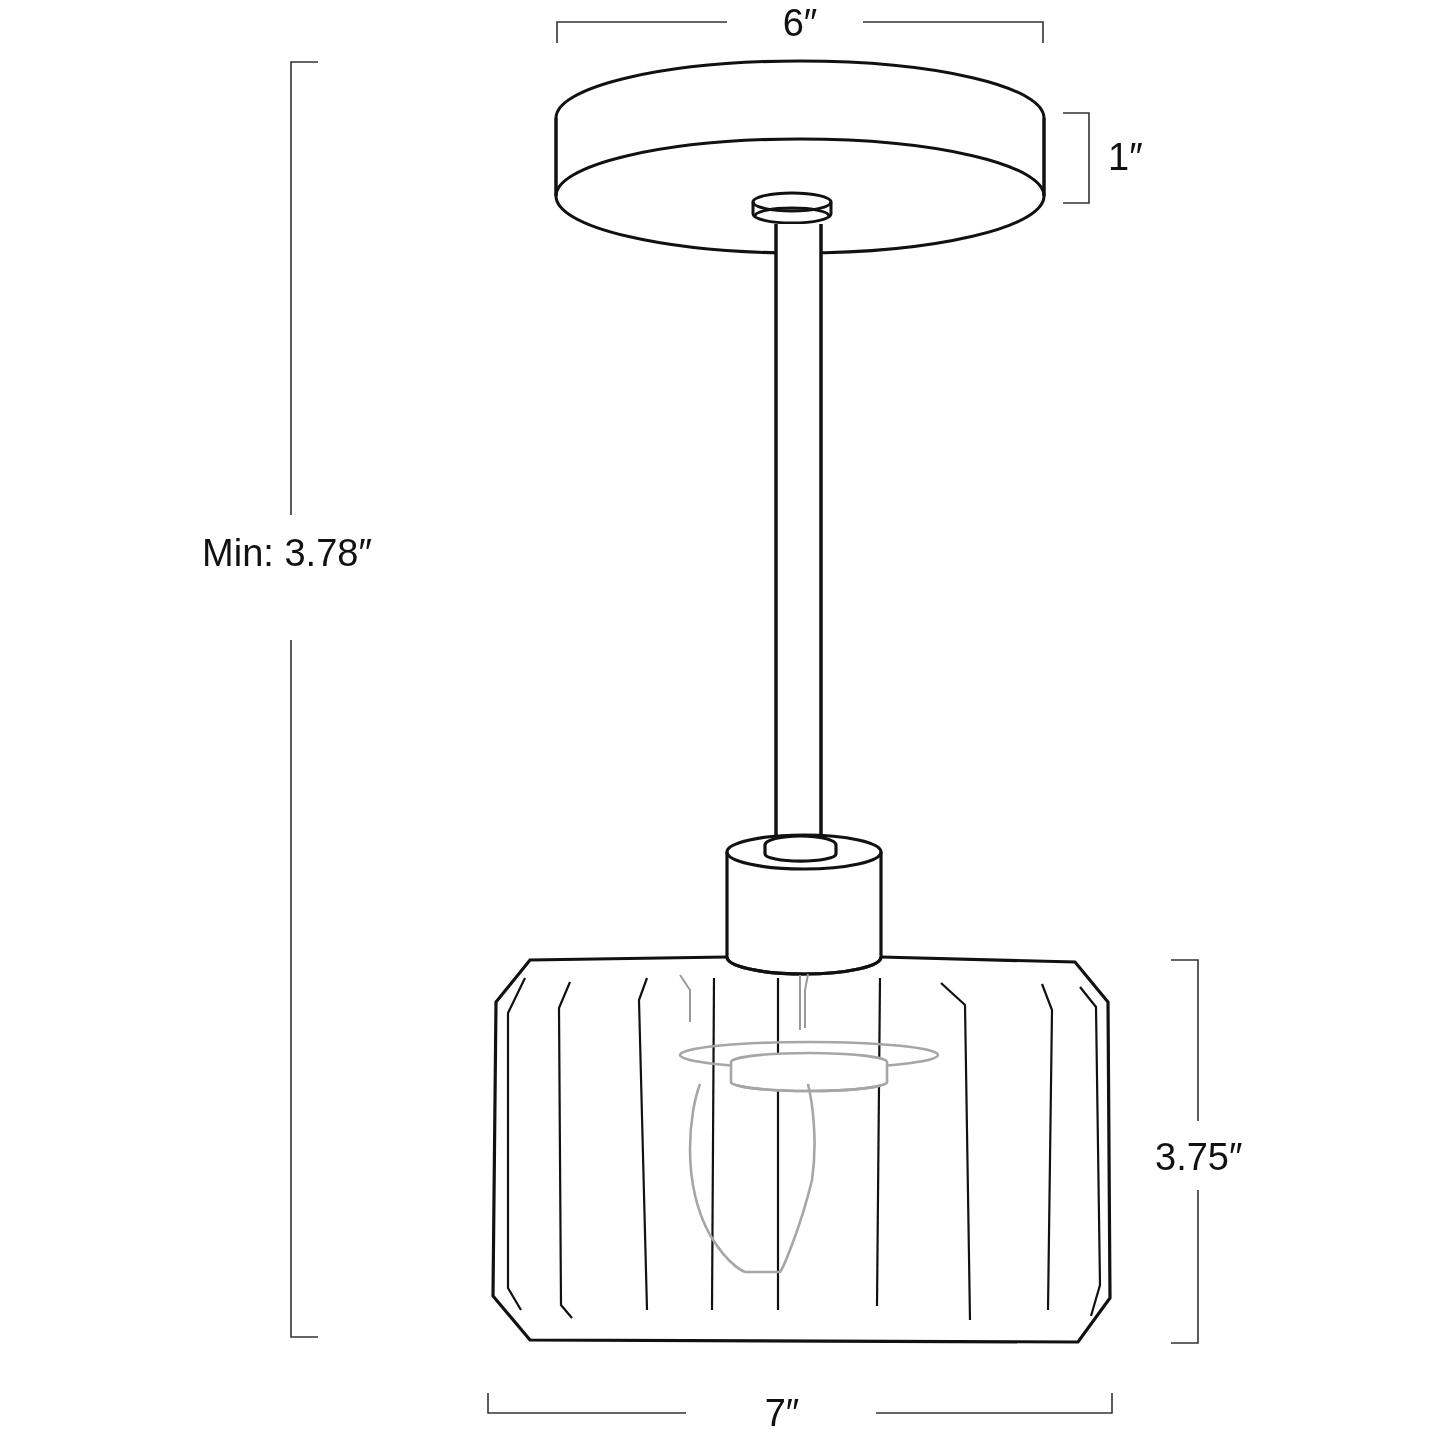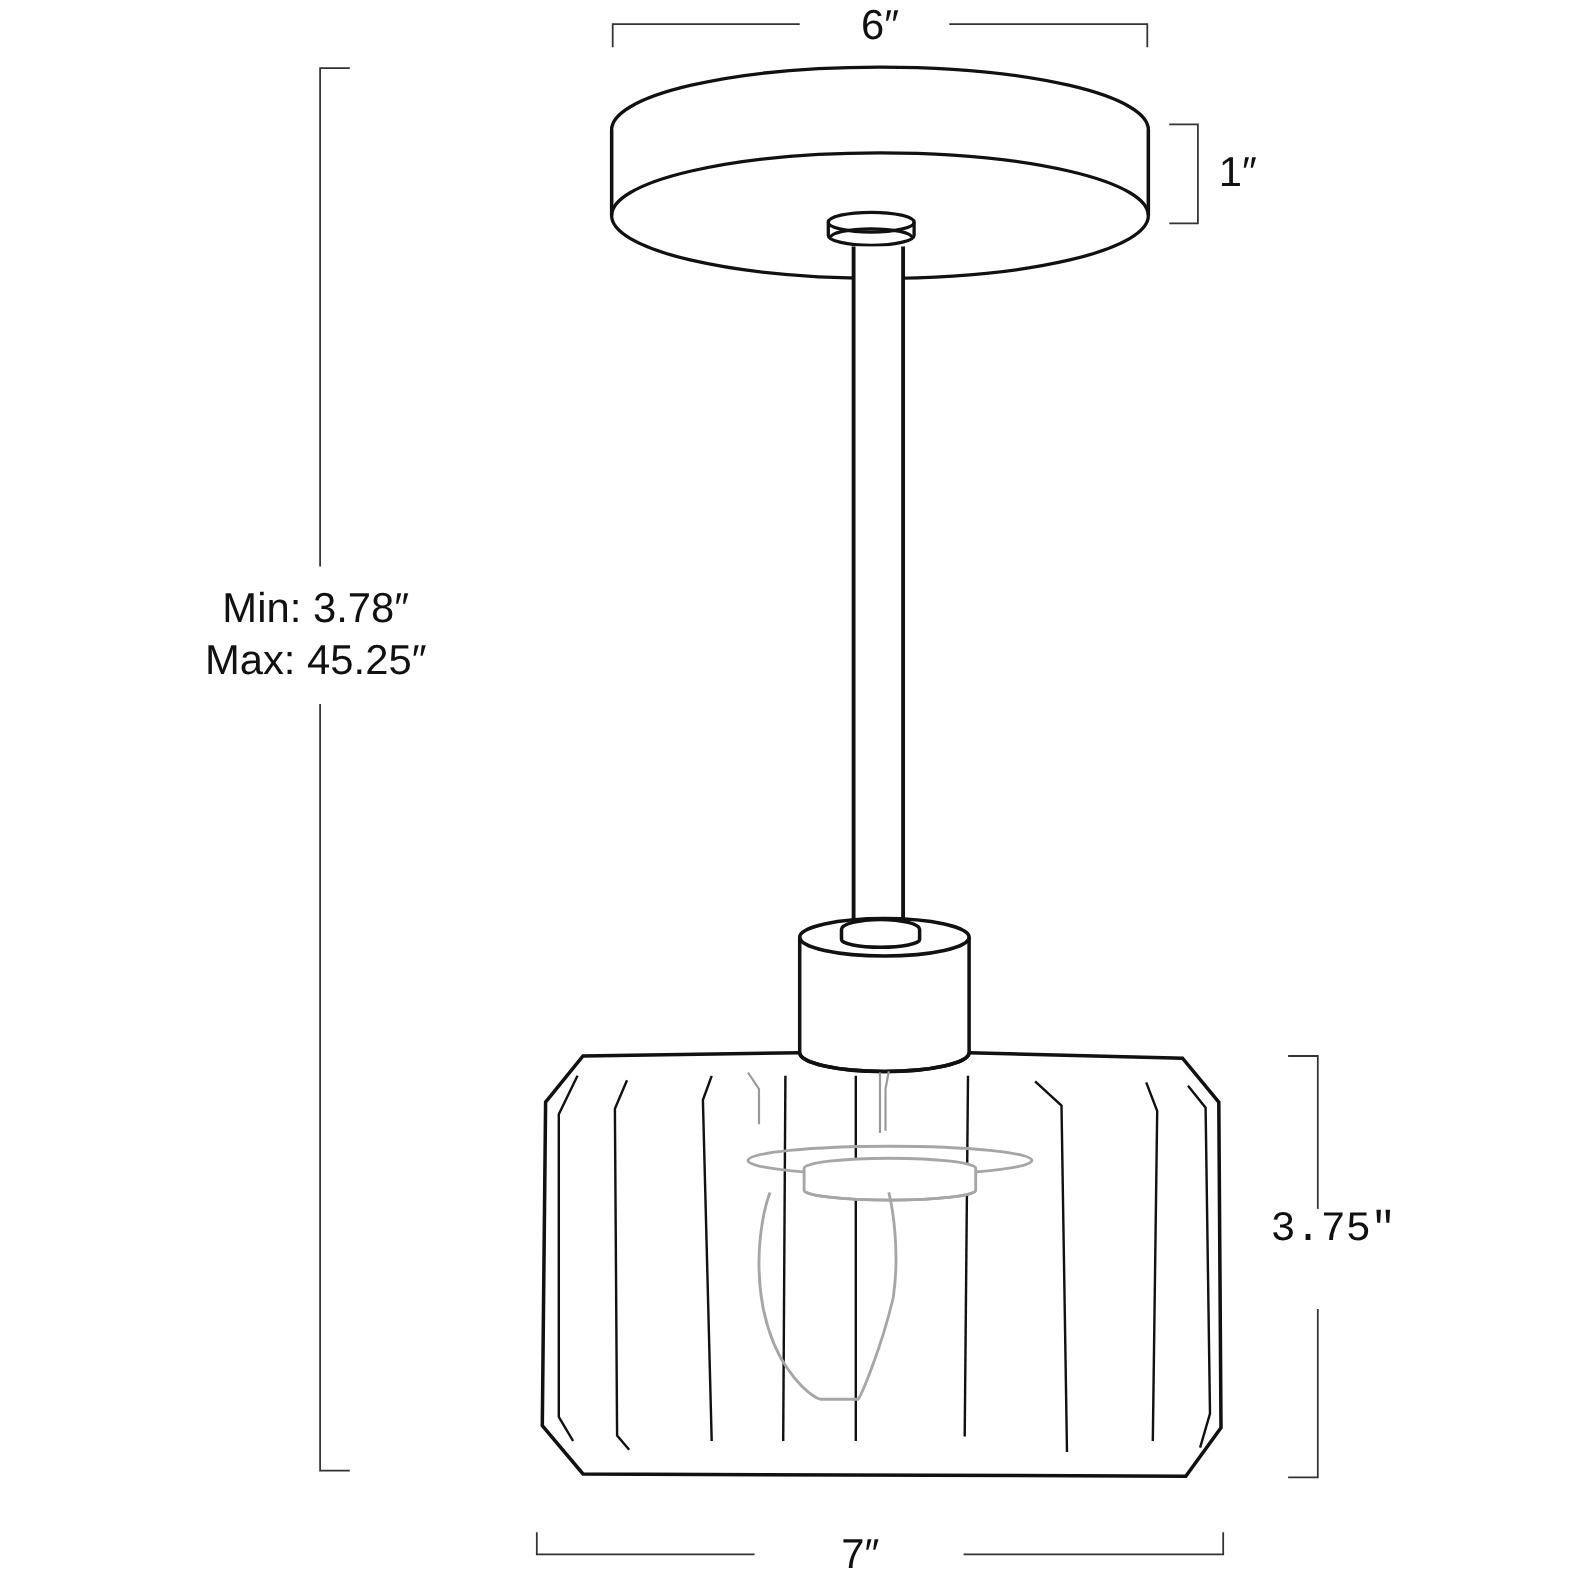--- a/index.html
+++ b/index.html
@@ -92,17 +92,16 @@
       <path d="M731,1062 A78,9 0 0 1 887,1062 L887,1082 A78,9 0 0 1 731,1082 Z" fill="#fff"></path>
       <path d="M731,1082 A78,9 0 0 0 887,1082"></path>
       <path d="M700,1084 C690,1110 680,1180 710,1235 C730,1268 745,1272 746,1272 L780,1272 C782,1270 800,1230 812,1180 C818,1140 812,1100 808,1084"></path>
     </g>
   </svg>
 
   <div class="dim-label center" style="left:800px; top:4px; padding:0 6px;">6″</div>
   <div class="dim-label" style="left:1108px; top:138px;">1″</div>
   <div class="dim-label multi center" style="left:287px; top:530px;">
     <div>Min: 3.78″</div>
-    <div>Max: 45.25″</div>
   </div>
-  <div class="dim-label" style="left:1155px; top:1099px;font-family:Liberation Mono, monospace;">3.75″</div>
+  <div class="dim-label" style="left:1155px; top:1138px;">3.75″</div>
   <div class="dim-label center" style="left:782px; top:1394px;">7″</div>
 </div>
 
 </body></html>

